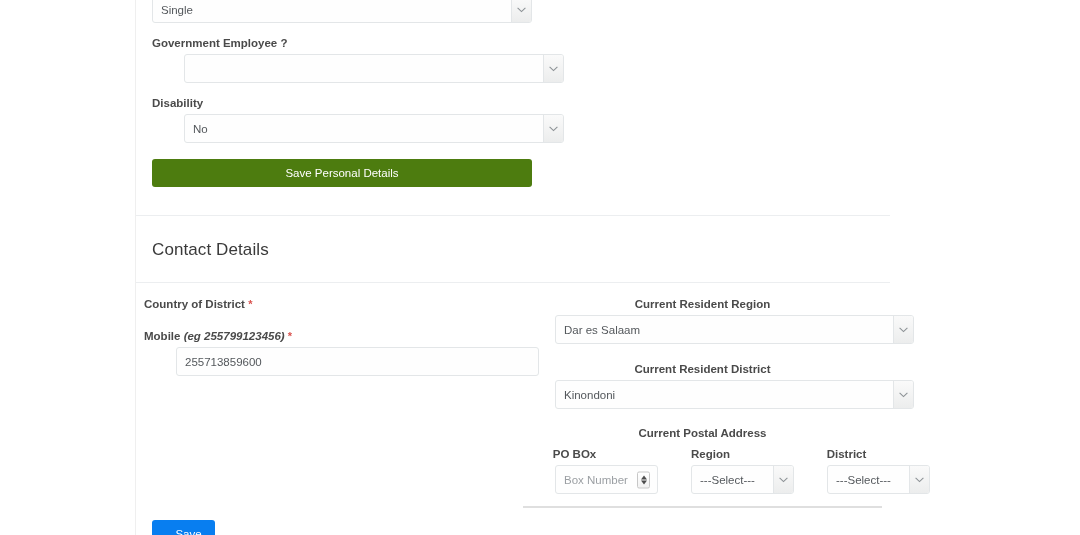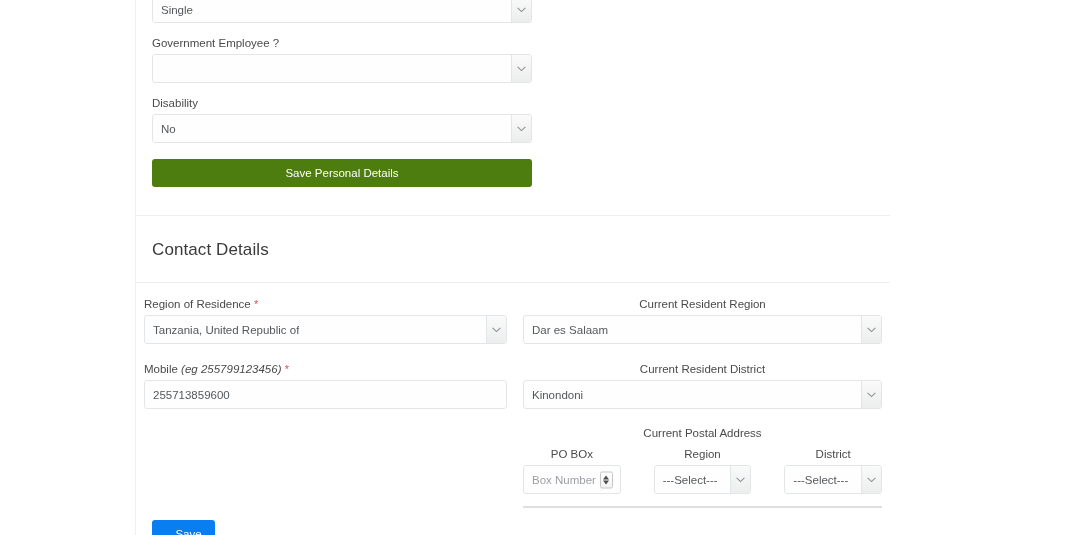--- a/index.html
+++ b/index.html
@@ -65,42 +65,42 @@
   .col-right { width: 375px; padding: 0 8px 0 8px; text-align: center; }
 
   .form-group { margin-bottom: 13px; }
 
   label.fl {
     display: block;
     font-size: 11.5px;
     line-height: 14px;
     color: #4a4a4a;
     margin-bottom: 4px;
-    font-weight: 400;
+    font-weight: 700;
   }
   label.fl .req { color: #d9534f; font-size: 11px; }
   label.fl i { font-style: italic; }
 
   
   .ctrl {
     position: relative;
     box-sizing: border-box;
     width: 100%;
     height: 27px;
     background: #fefefe;
     border: 1px solid #e3e6e8;
     border-radius: 3px;
     font-size: 11.5px;
     color: #54585c;
     display: flex;
     align-items: center;
     padding: 0 8px;
     overflow: hidden;
   }
-  .ctrl.tall { height: 29px; }
+  .ctrl.tall { height: 29px; margin-left: 32px; }
   .ctrl .val { white-space: nowrap; overflow: hidden; text-overflow: ellipsis; }
   .ctrl .ph { color: #9b9fa3; }
 
   
   .sel-btn {
     position: absolute;
     top: 0;
     right: 0;
     width: 19px;
     height: 100%;
@@ -226,31 +226,23 @@
 
     <h2 class="section-title">Contact Details</h2>
     <hr class="hr-light">
 
     <div class="row" style="padding-top:14px;">
 
       <div class="col col-left">
 
         <div class="form-group">
           <label class="fl">
-            <span>Region of Residence</span>
+            <span>Country of District</span>
             <span class="req">*</span>
           </label>
-          <div class="ctrl tall">
-            <span class="val">Tanzania, United Republic of</span>
-            <span class="sel-btn">
-              <svg width="9" height="6" viewBox="0 0 9 6">
-                  <path d="M0.6 0.8 L4.5 4.6 L8.4 0.8" fill="none" stroke="#8d9296" stroke-width="1.1"></path>
-                </svg>
-            </span>
-          </div>
         </div>
 
         <div class="form-group" style="margin-top:18px;">
           <label class="fl">
             <span>Mobile</span>
             <i>(eg 255799123456)</i>
             <span class="req">*</span>
           </label>
           <div class="ctrl tall">
             <span class="val">255713859600</span>

